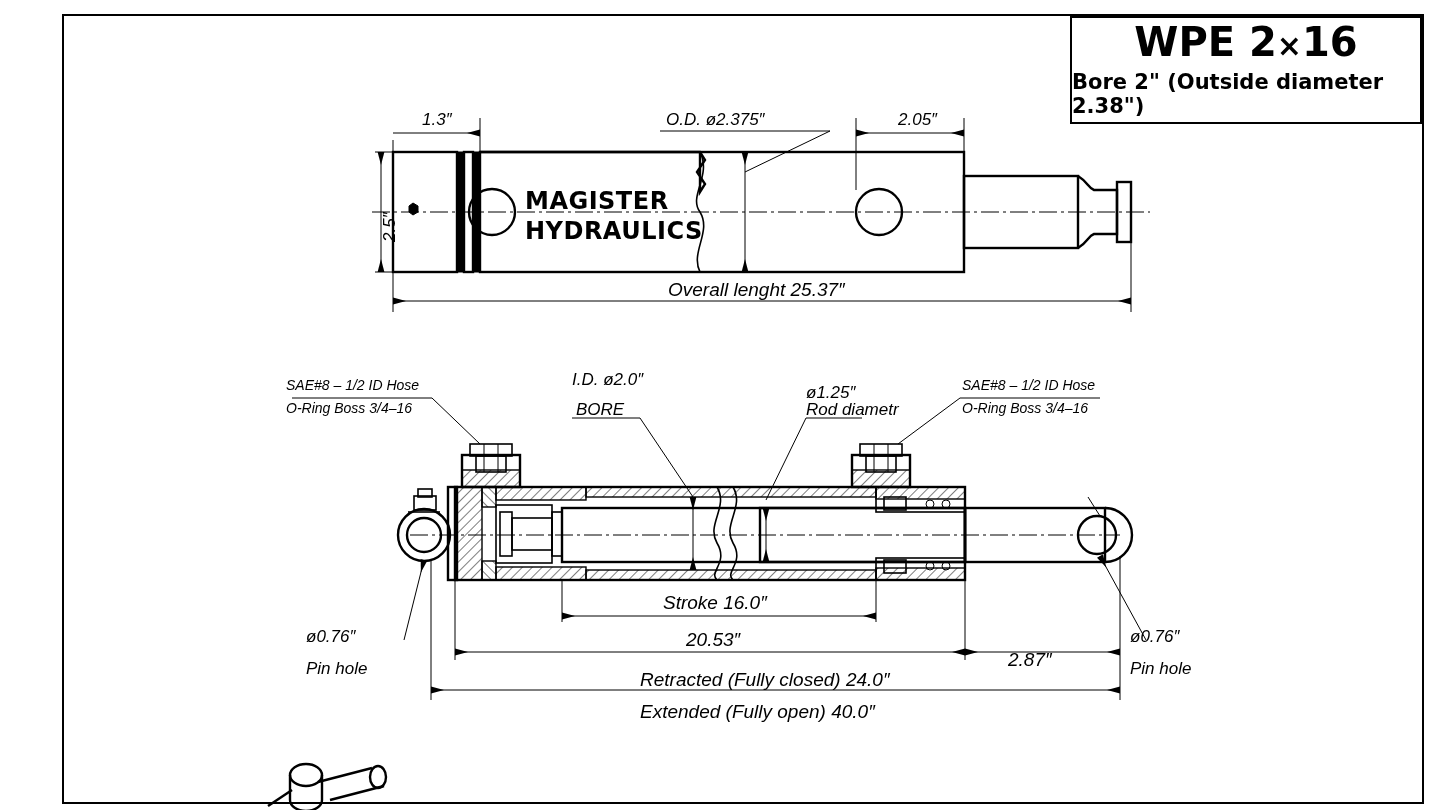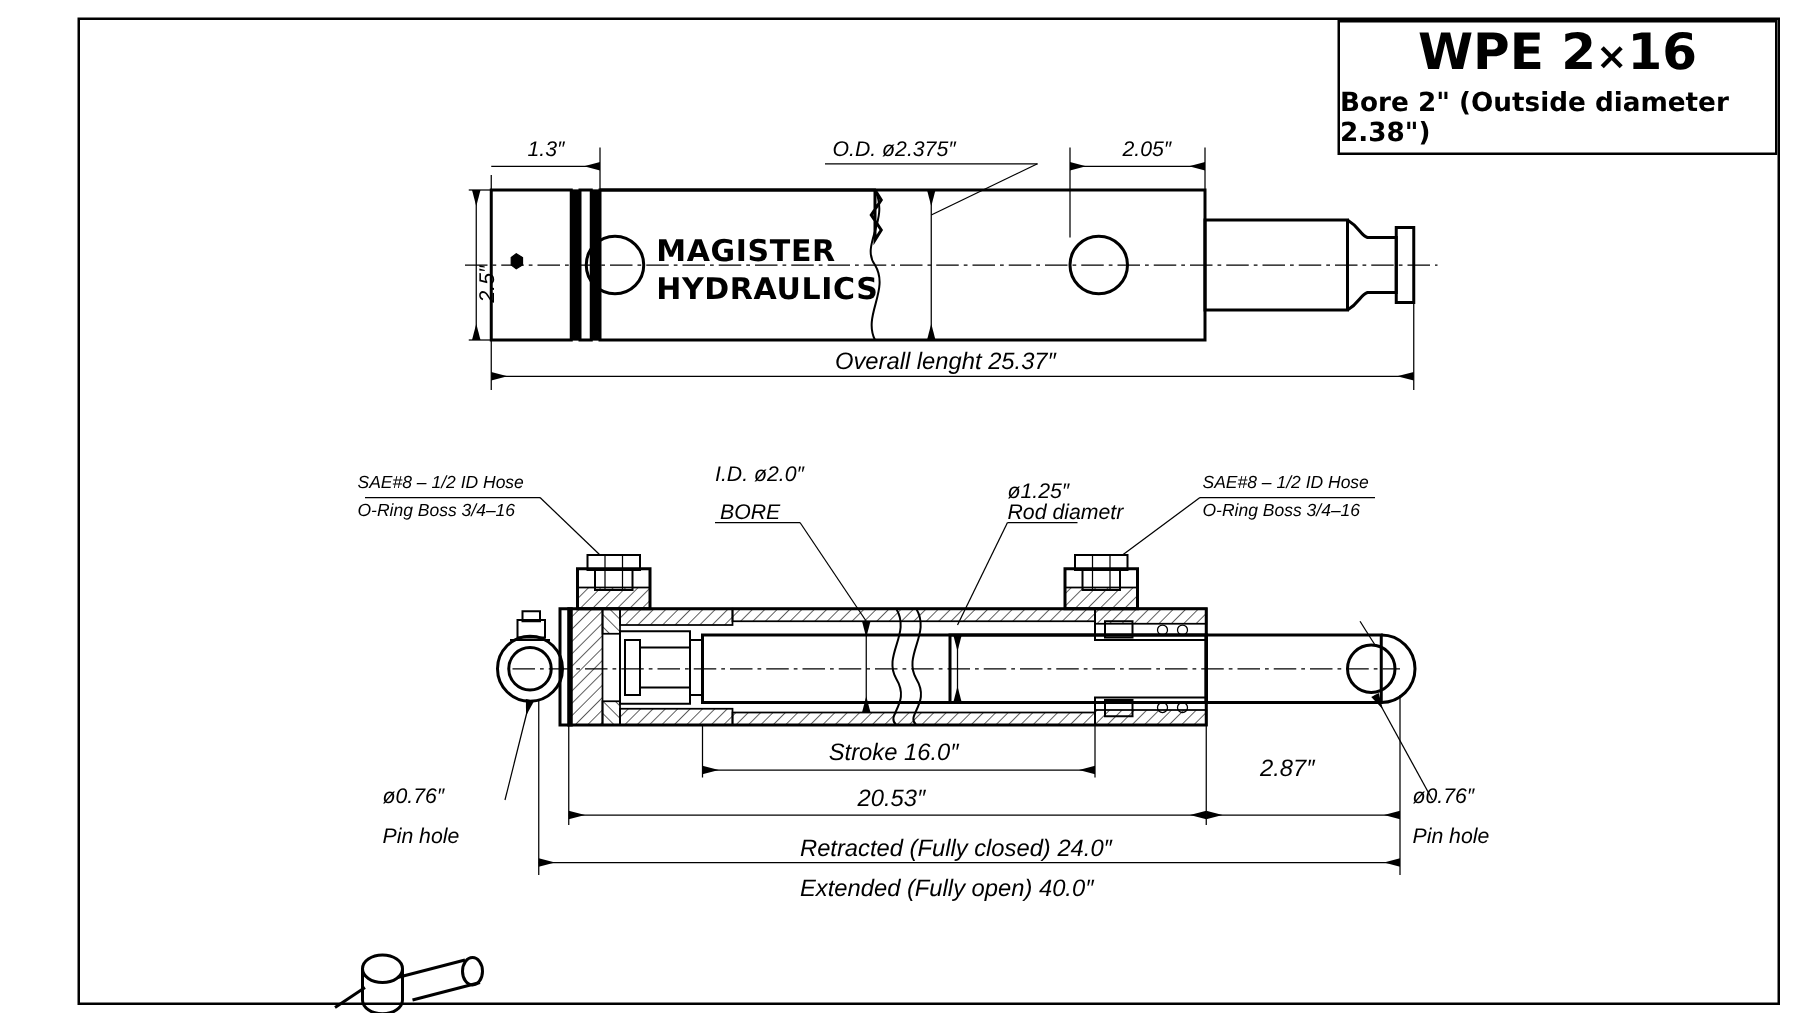--- a/index.html
+++ b/index.html
@@ -277,17 +277,17 @@
   <div class="t dim" style="left:806px;top:400px;">Rod diametr</div>
 
   <div class="t dim" style="left:306px;top:627px;">ø0.76″</div>
   <div class="t dim" style="left:306px;top:659px;">Pin hole</div>
 
   <div class="t dim" style="left:1130px;top:627px;">ø0.76″</div>
   <div class="t dim" style="left:1130px;top:659px;">Pin hole</div>
 
   <div class="t dim-lg" style="left:663px;top:592px;">Stroke 16.0″</div>
   <div class="t dim-lg" style="left:686px;top:629px;">20.53″</div>
-  <div class="t dim-lg" style="left:1008px;top:605px;text-align:right;">2.87″</div>
+  <div class="t dim-lg" style="left:1008px;top:649px;text-align:right;">2.87″</div>
   <div class="t dim-lg" style="left:640px;top:669px;">Retracted (Fully closed) 24.0″</div>
   <div class="t dim-lg" style="left:640px;top:701px;">Extended (Fully open) 40.0″</div>
 
 </div>
 
 </body></html>

